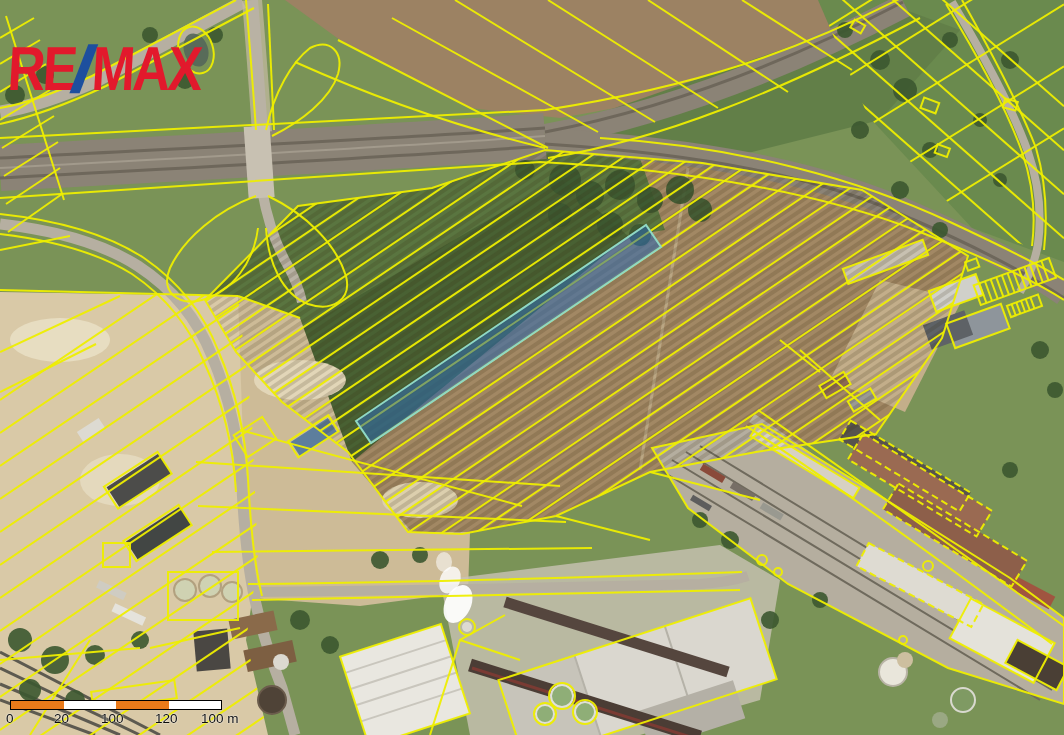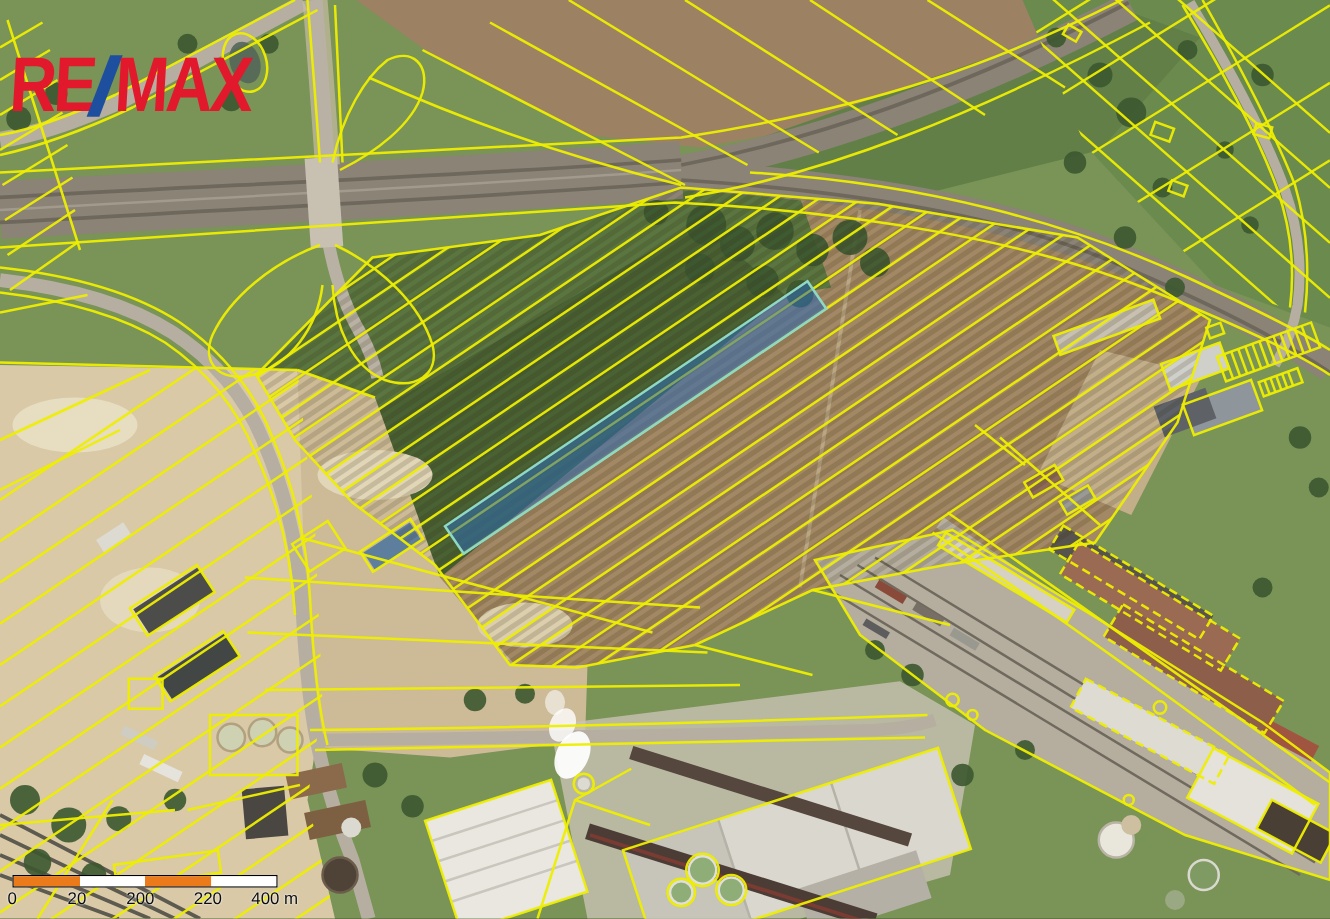--- a/index.html
+++ b/index.html
@@ -574,18 +574,18 @@
   <div class="scalebar">
     <div class="bar">
       <div class="seg"></div>
       <div class="seg"></div>
       <div class="seg"></div>
       <div class="seg"></div>
     </div>
     <div class="slabels">
       <span class="sl0">0</span>
       <span class="sl1">20</span>
-      <span class="sl2">200</span>
-      <span class="sl3">220</span>
-      <span class="sl4">400 m</span>
+      <span class="sl2">100</span>
+      <span class="sl3">120</span>
+      <span class="sl4">100 m</span>
     </div>
   </div>
 </div>
 
 </body></html>

